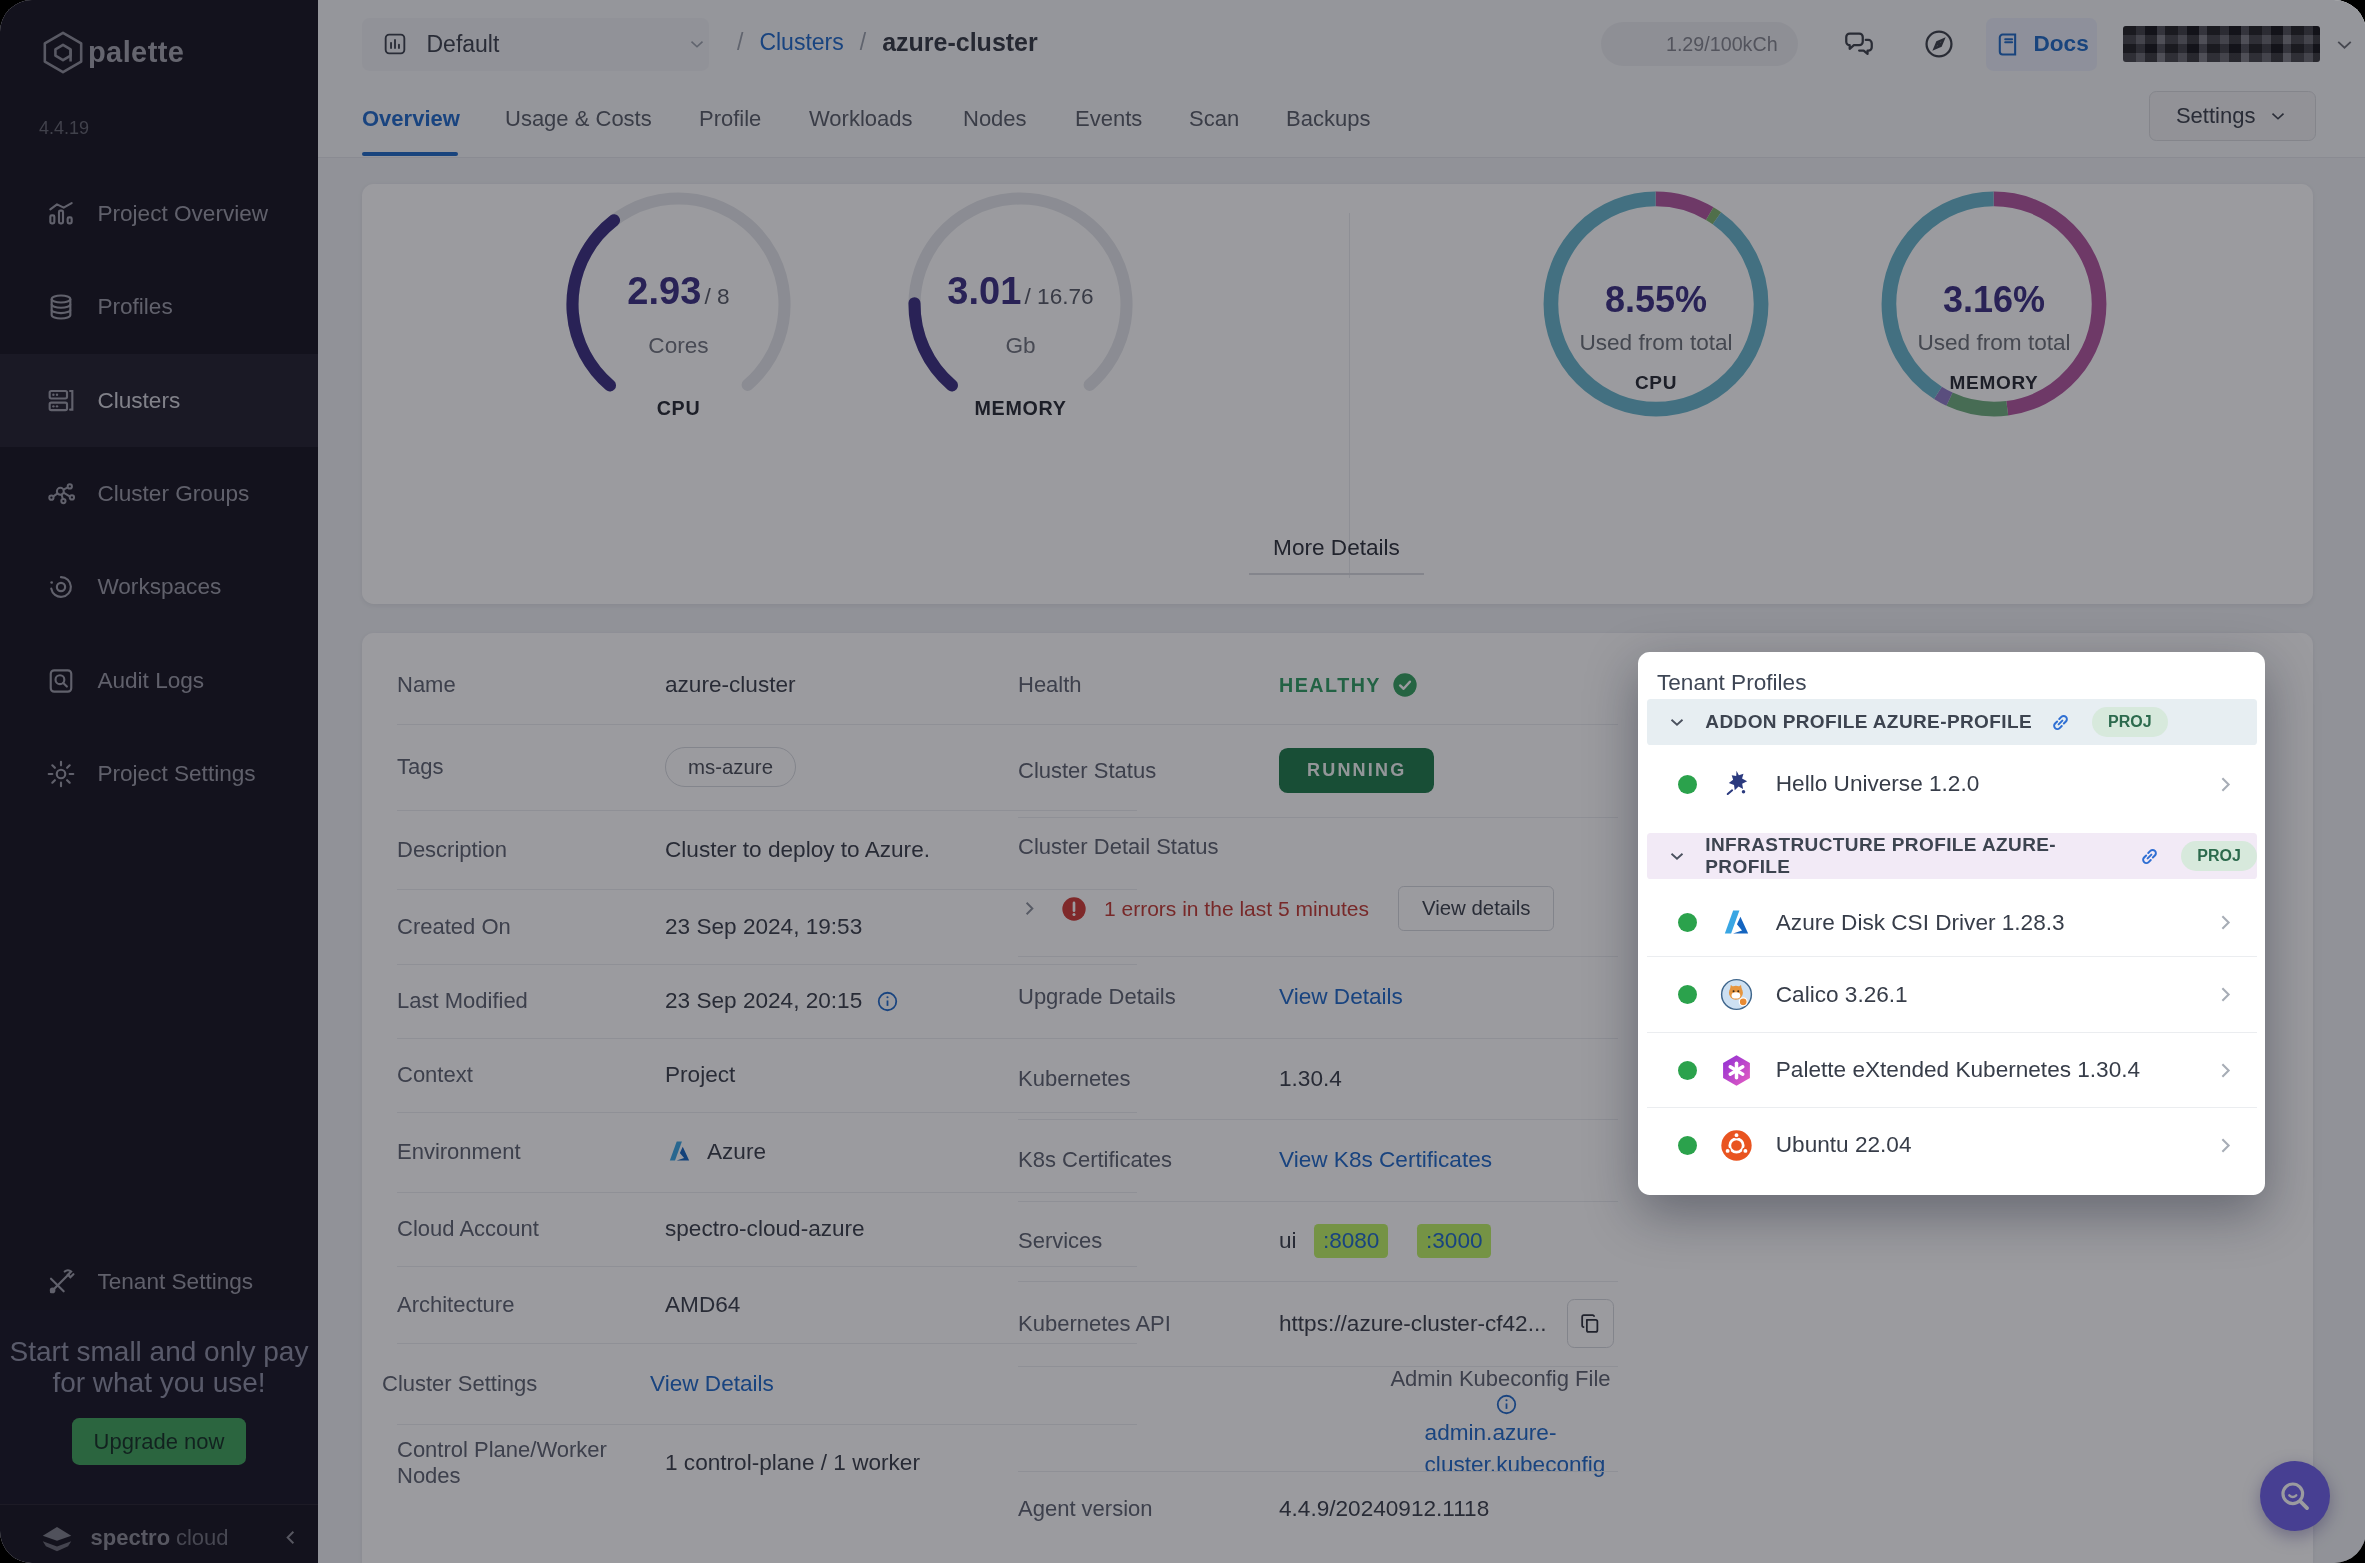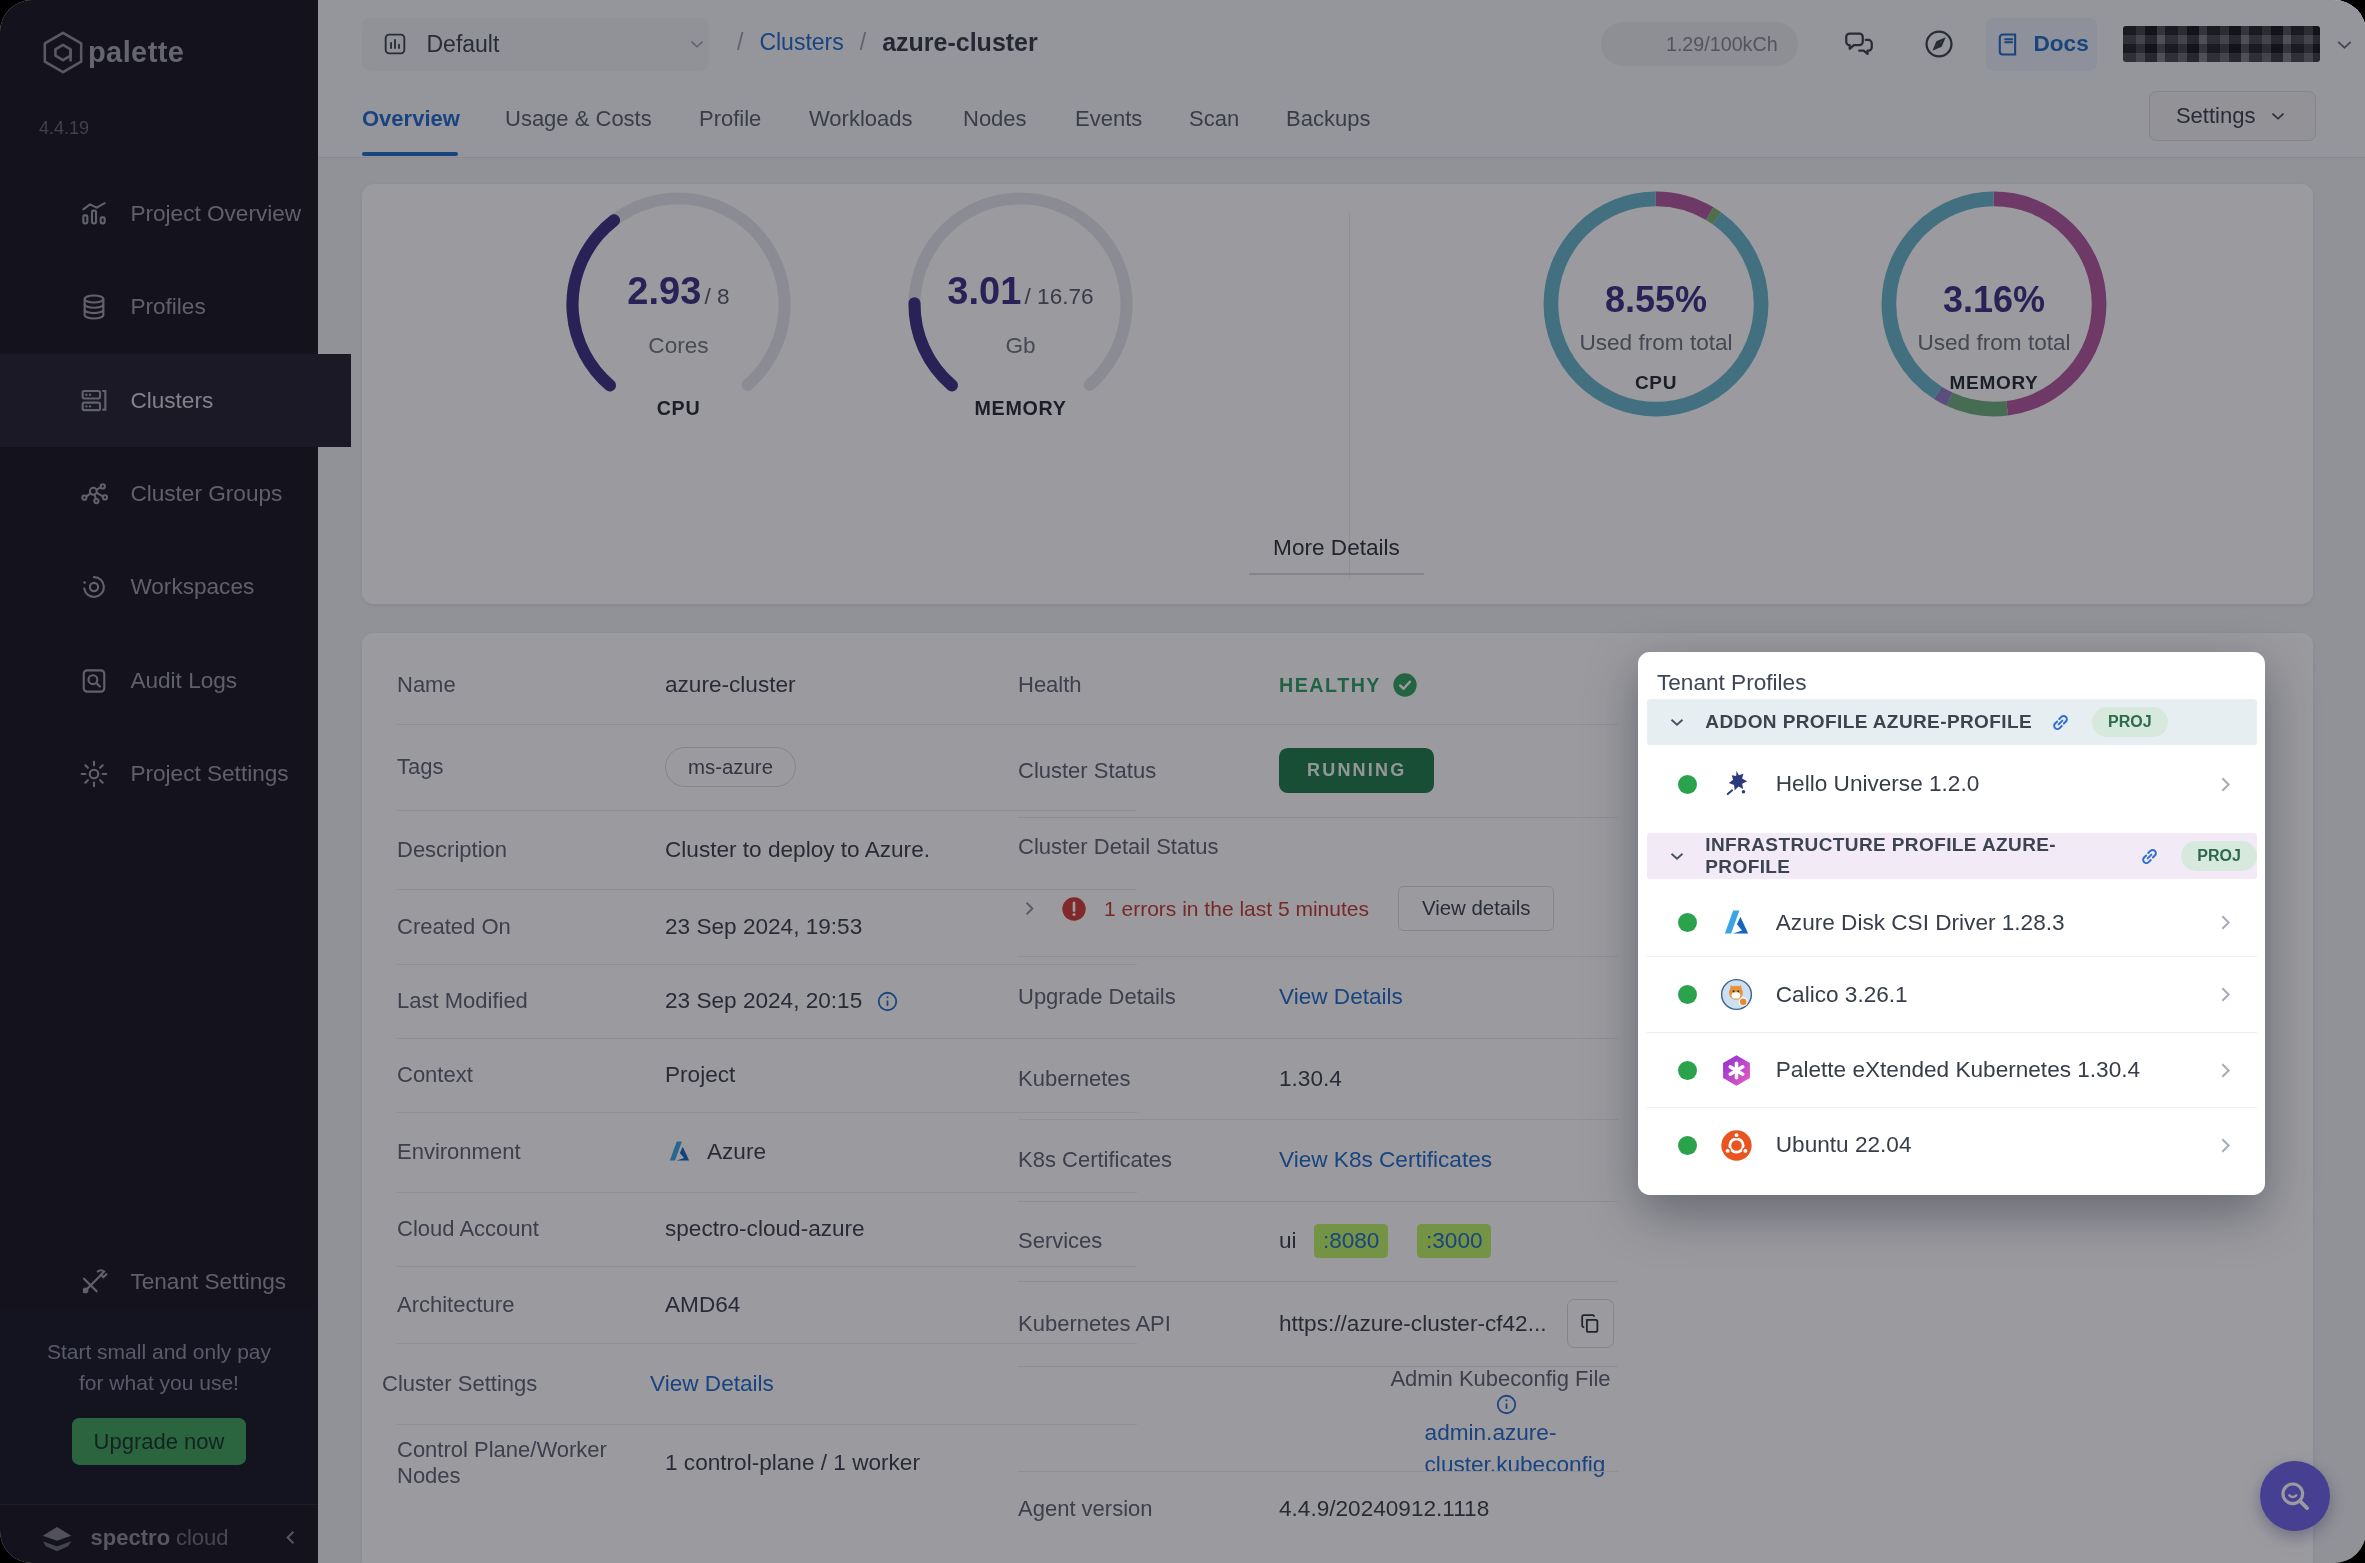--- a/index.html
+++ b/index.html
@@ -1,21 +1,21 @@
 <!DOCTYPE html>
 <html style="font-size:11.7px"><head>
 <meta charset="utf-8">
 <style>
   html,body{margin:0;padding:0;background:#000;font-family:"Liberation Sans",sans-serif;}
   .app{position:relative;width:2366px;height:1563px;background:#eef0f3;border-radius:32px;overflow:hidden;}
   .abs{position:absolute;}
   svg{display:block;}
   
   .sidebar{position:absolute;left:0;top:0;width:318px;height:1563px;background:#16141f;z-index:10;}
-  .side-item{position:absolute;left:0;width:318px;height:93px;display:flex;align-items:center;cursor:pointer;padding-left:33px;}
+  .side-item{position:absolute;left:0;width:318px;height:93px;display:flex;align-items:center;cursor:pointer;}
   .side-item .ic{width:32px;height:32px;margin-left:45px;color:#9b9ca8;flex:none;}
   .side-item .lbl{margin-left:20.4px;font-size:22.6px;color:#999aa6;}
   .side-item.active{background:#211f2e;}
   .side-item.active .lbl{color:#d2d3da;}
   .promo-bg{position:absolute;left:0;top:1310px;width:318px;height:194px;background:#181625;}
   
   .topbar{position:absolute;left:318px;top:0;width:2048px;height:88px;background:#f5f6f8;}
   .tabsrow{position:absolute;left:318px;top:88px;width:2048px;height:69px;background:#f5f6f8;border-bottom:0.7px solid #e2e4e8;}
   .tab{position:absolute;top:17.5px;font-size:22px;color:#585d68;cursor:pointer;}
   .tab.active{color:#2069c9;font-weight:bold;}
@@ -175,21 +175,21 @@
         <svg viewBox="0 0 24 24" fill="none" stroke="currentColor" stroke-width="1.6" stroke-linecap="round" width="32" height="32">
           <path d="M4.5 19.5L18 6"></path>
           <path d="M14.8 4.2a3.4 3.4 0 0 1 4.8 0l-2.4 2.4 1.8 1.8 2.3-2.3"></path>
           <path d="M4.5 9.5L14 19"></path>
           <circle cx="5.7" cy="18.3" r="1.3"></circle>
         </svg>
       </span>
       <span class="lbl">Tenant Settings</span>
     </div>
 
-    <div class="abs" style="left:0;top:1336px;width:318px;text-align:center;font-size:21px;line-height:31px;color:#8d90a4;">
+    <div class="abs" style="left:0;top:1336px;width:318px;text-align:center;font-size:28px;line-height:31px;color:#8d90a4;">
       <div>Start small and only pay</div>
       <div>for what you use!</div>
     </div>
     <button class="abs" style="left:72px;top:1418px;width:174px;height:47px;border:none;border-radius:7.3px;background:#3fa35b;font-size:22px;color:#143024;font-family:inherit;cursor:pointer;">Upgrade now</button>
 
     <div class="hline" style="left:0;top:1504px;width:318px;background:#272430;"></div>
     <div class="abs" style="left:38px;top:1517px;width:255px;height:41px;display:flex;align-items:center;">
       <span>
         <svg width="38" height="38" viewBox="0 0 24 24" fill="#7f808b">
           <path d="M3 10.5L12 5l9 5.5-9 3.2z"></path>

